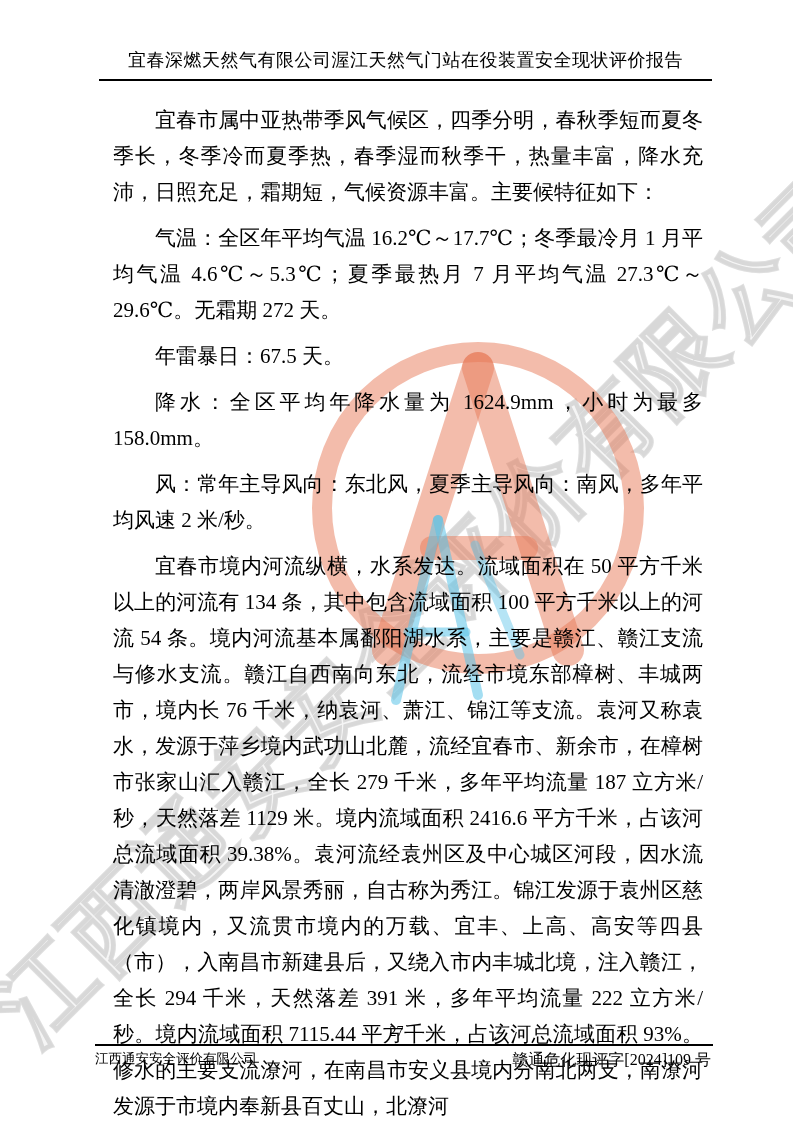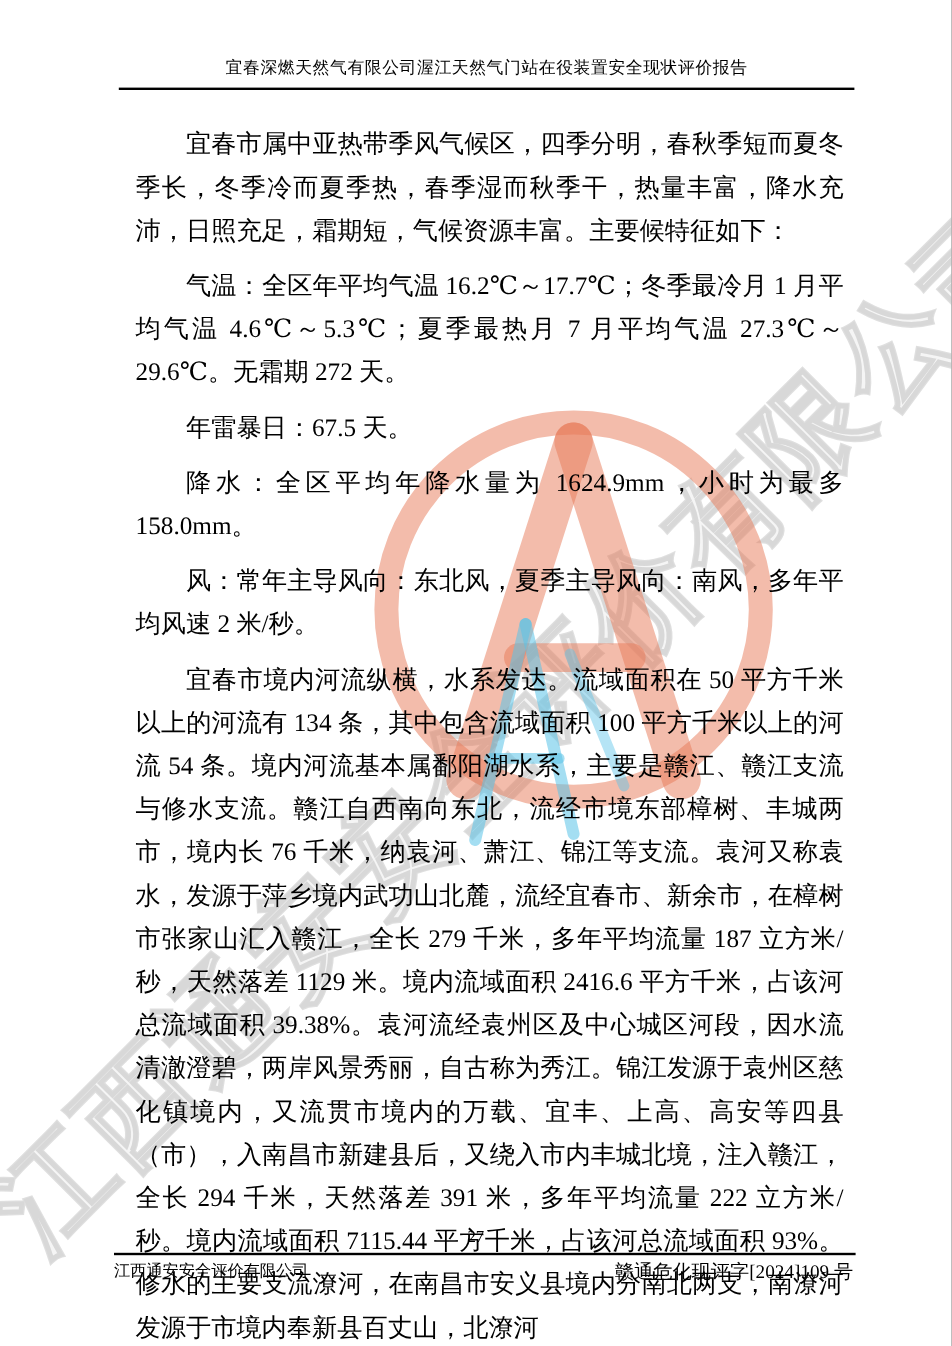--- a/index.html
+++ b/index.html
@@ -9,21 +9,21 @@
     margin:0 auto;
     background:#ffffff;
     overflow:hidden;
     font-family:"Liberation Serif","DejaVu Serif",serif;
     color:#000;
   }
   
   .header {
     position:absolute; top:48px; left:99px; width:613px;
     text-align:center;
-    font-size:14px;
+    font-size:18px;
     letter-spacing:0.5px;
     padding-bottom:7px;
     border-bottom:2px solid #000;
     z-index:2;
   }
   
   .content {
     position:absolute; top:92px; left:103px; width:610px;
     font-size:21px; line-height:36px;
     text-align:justify;

